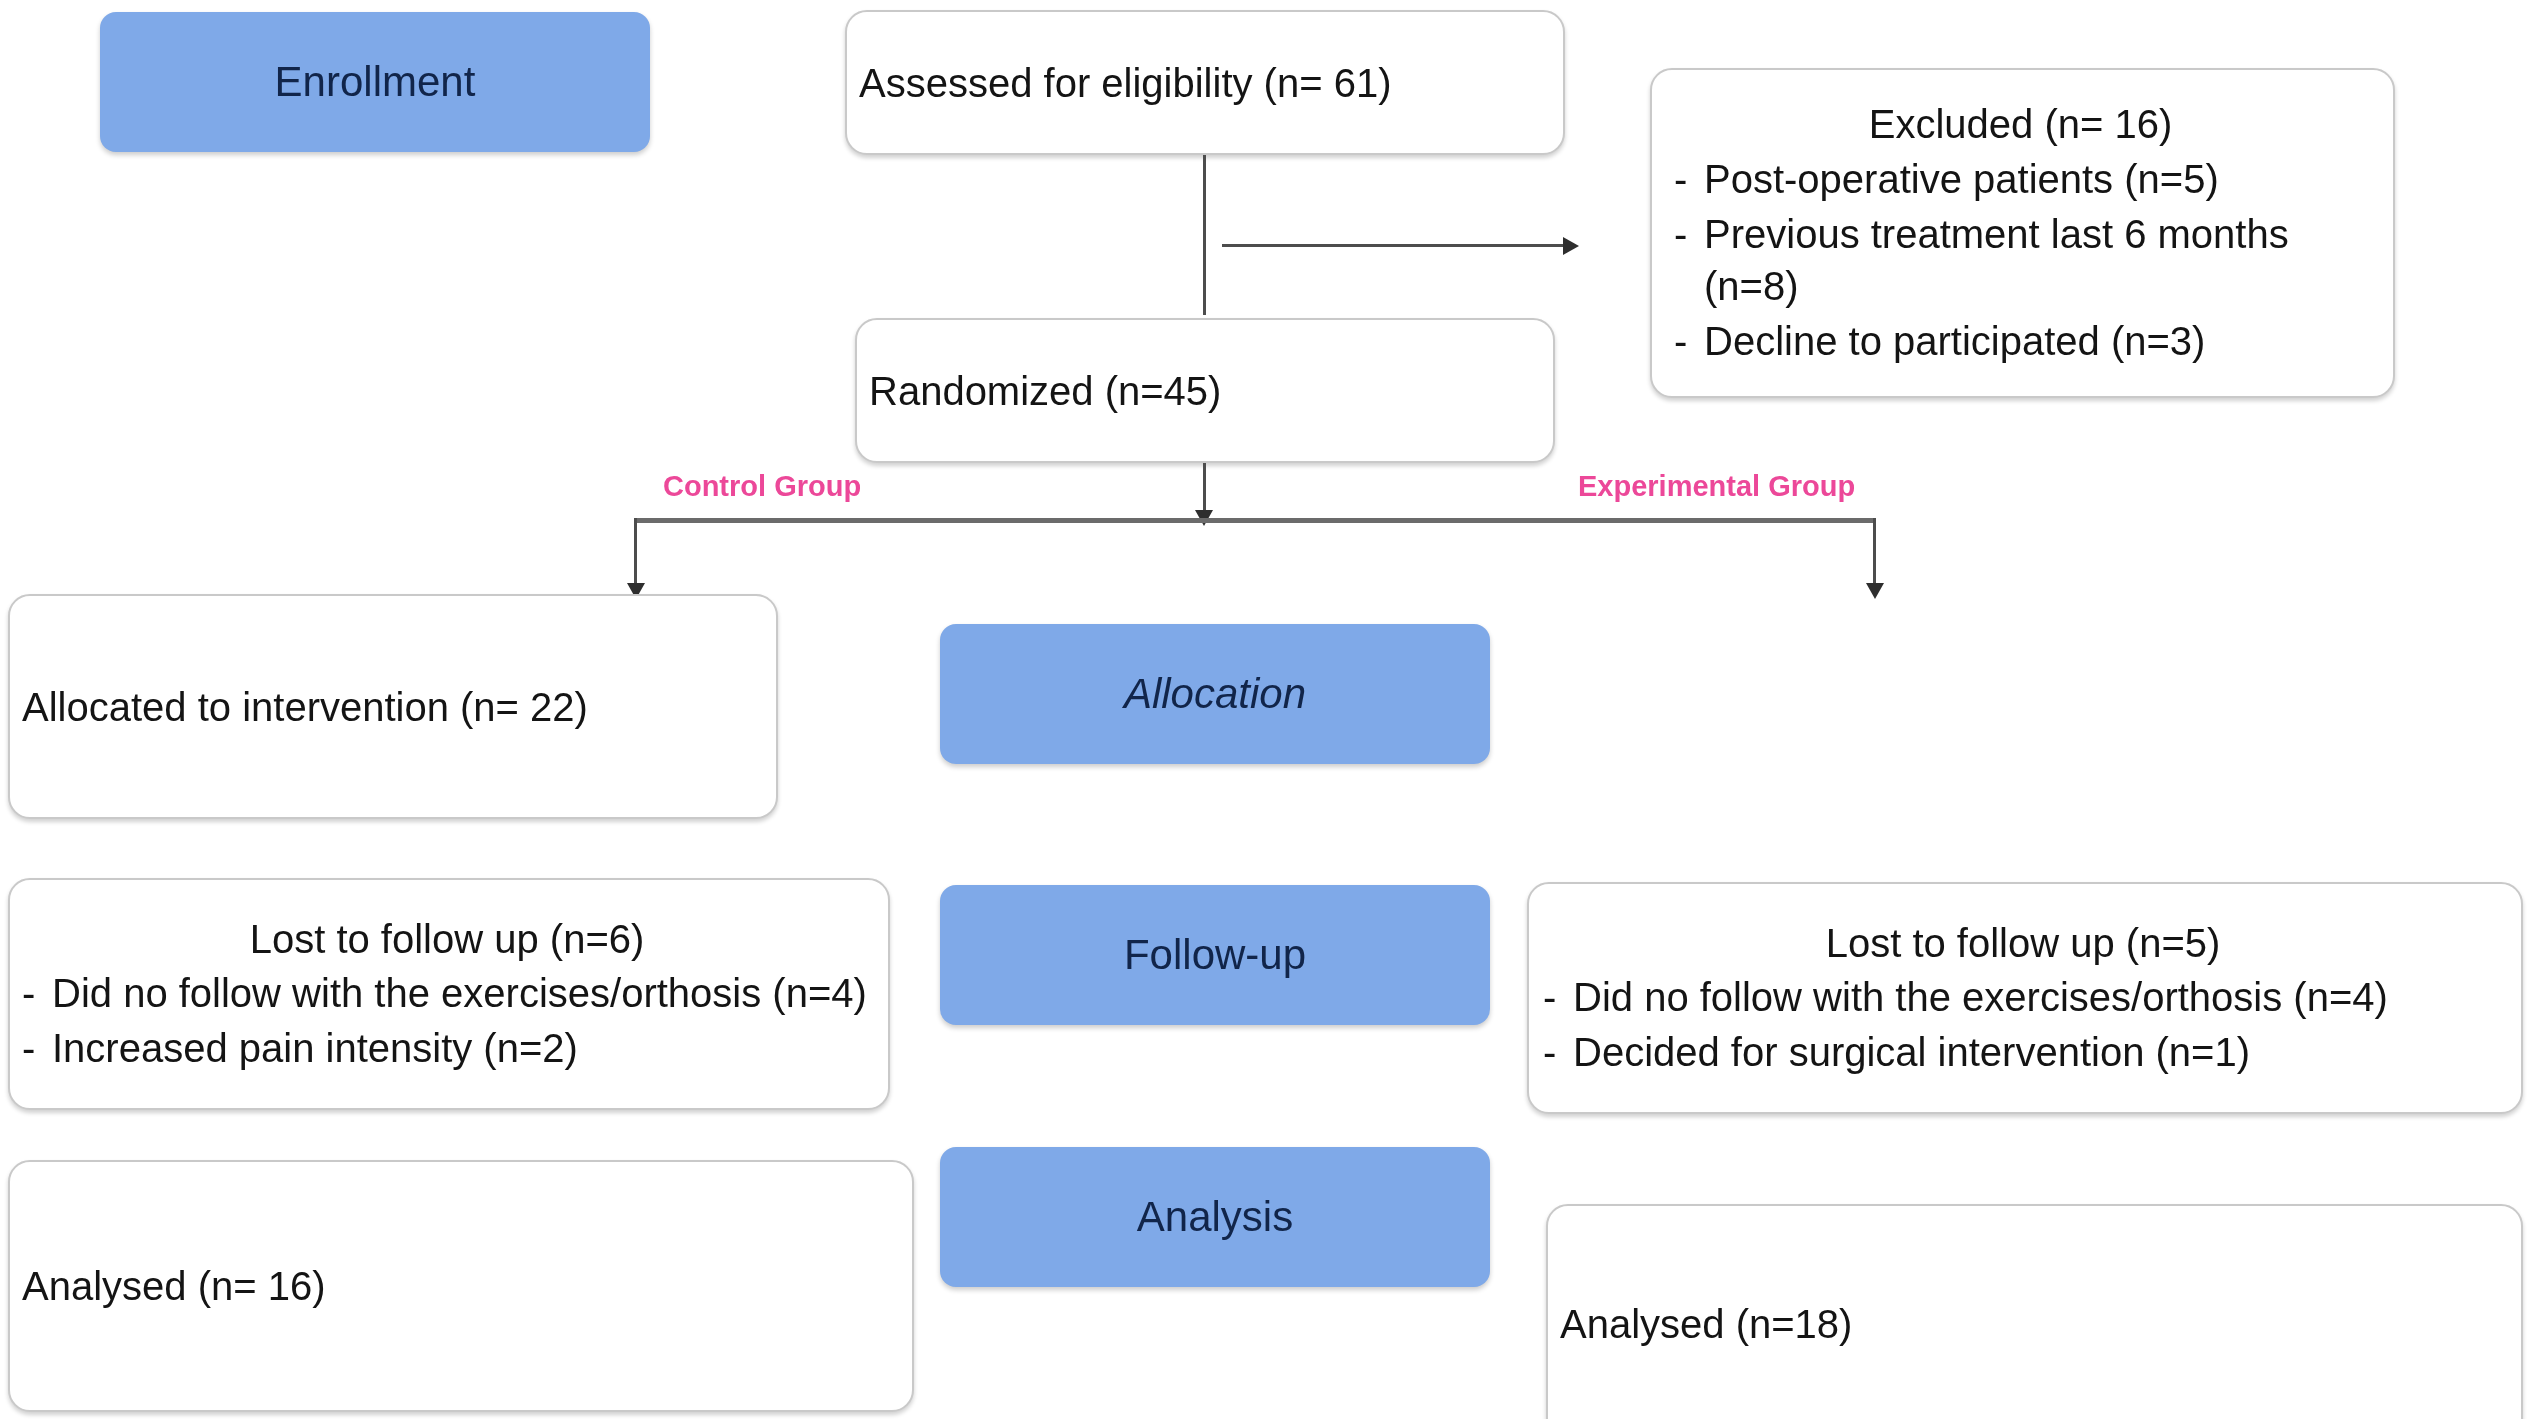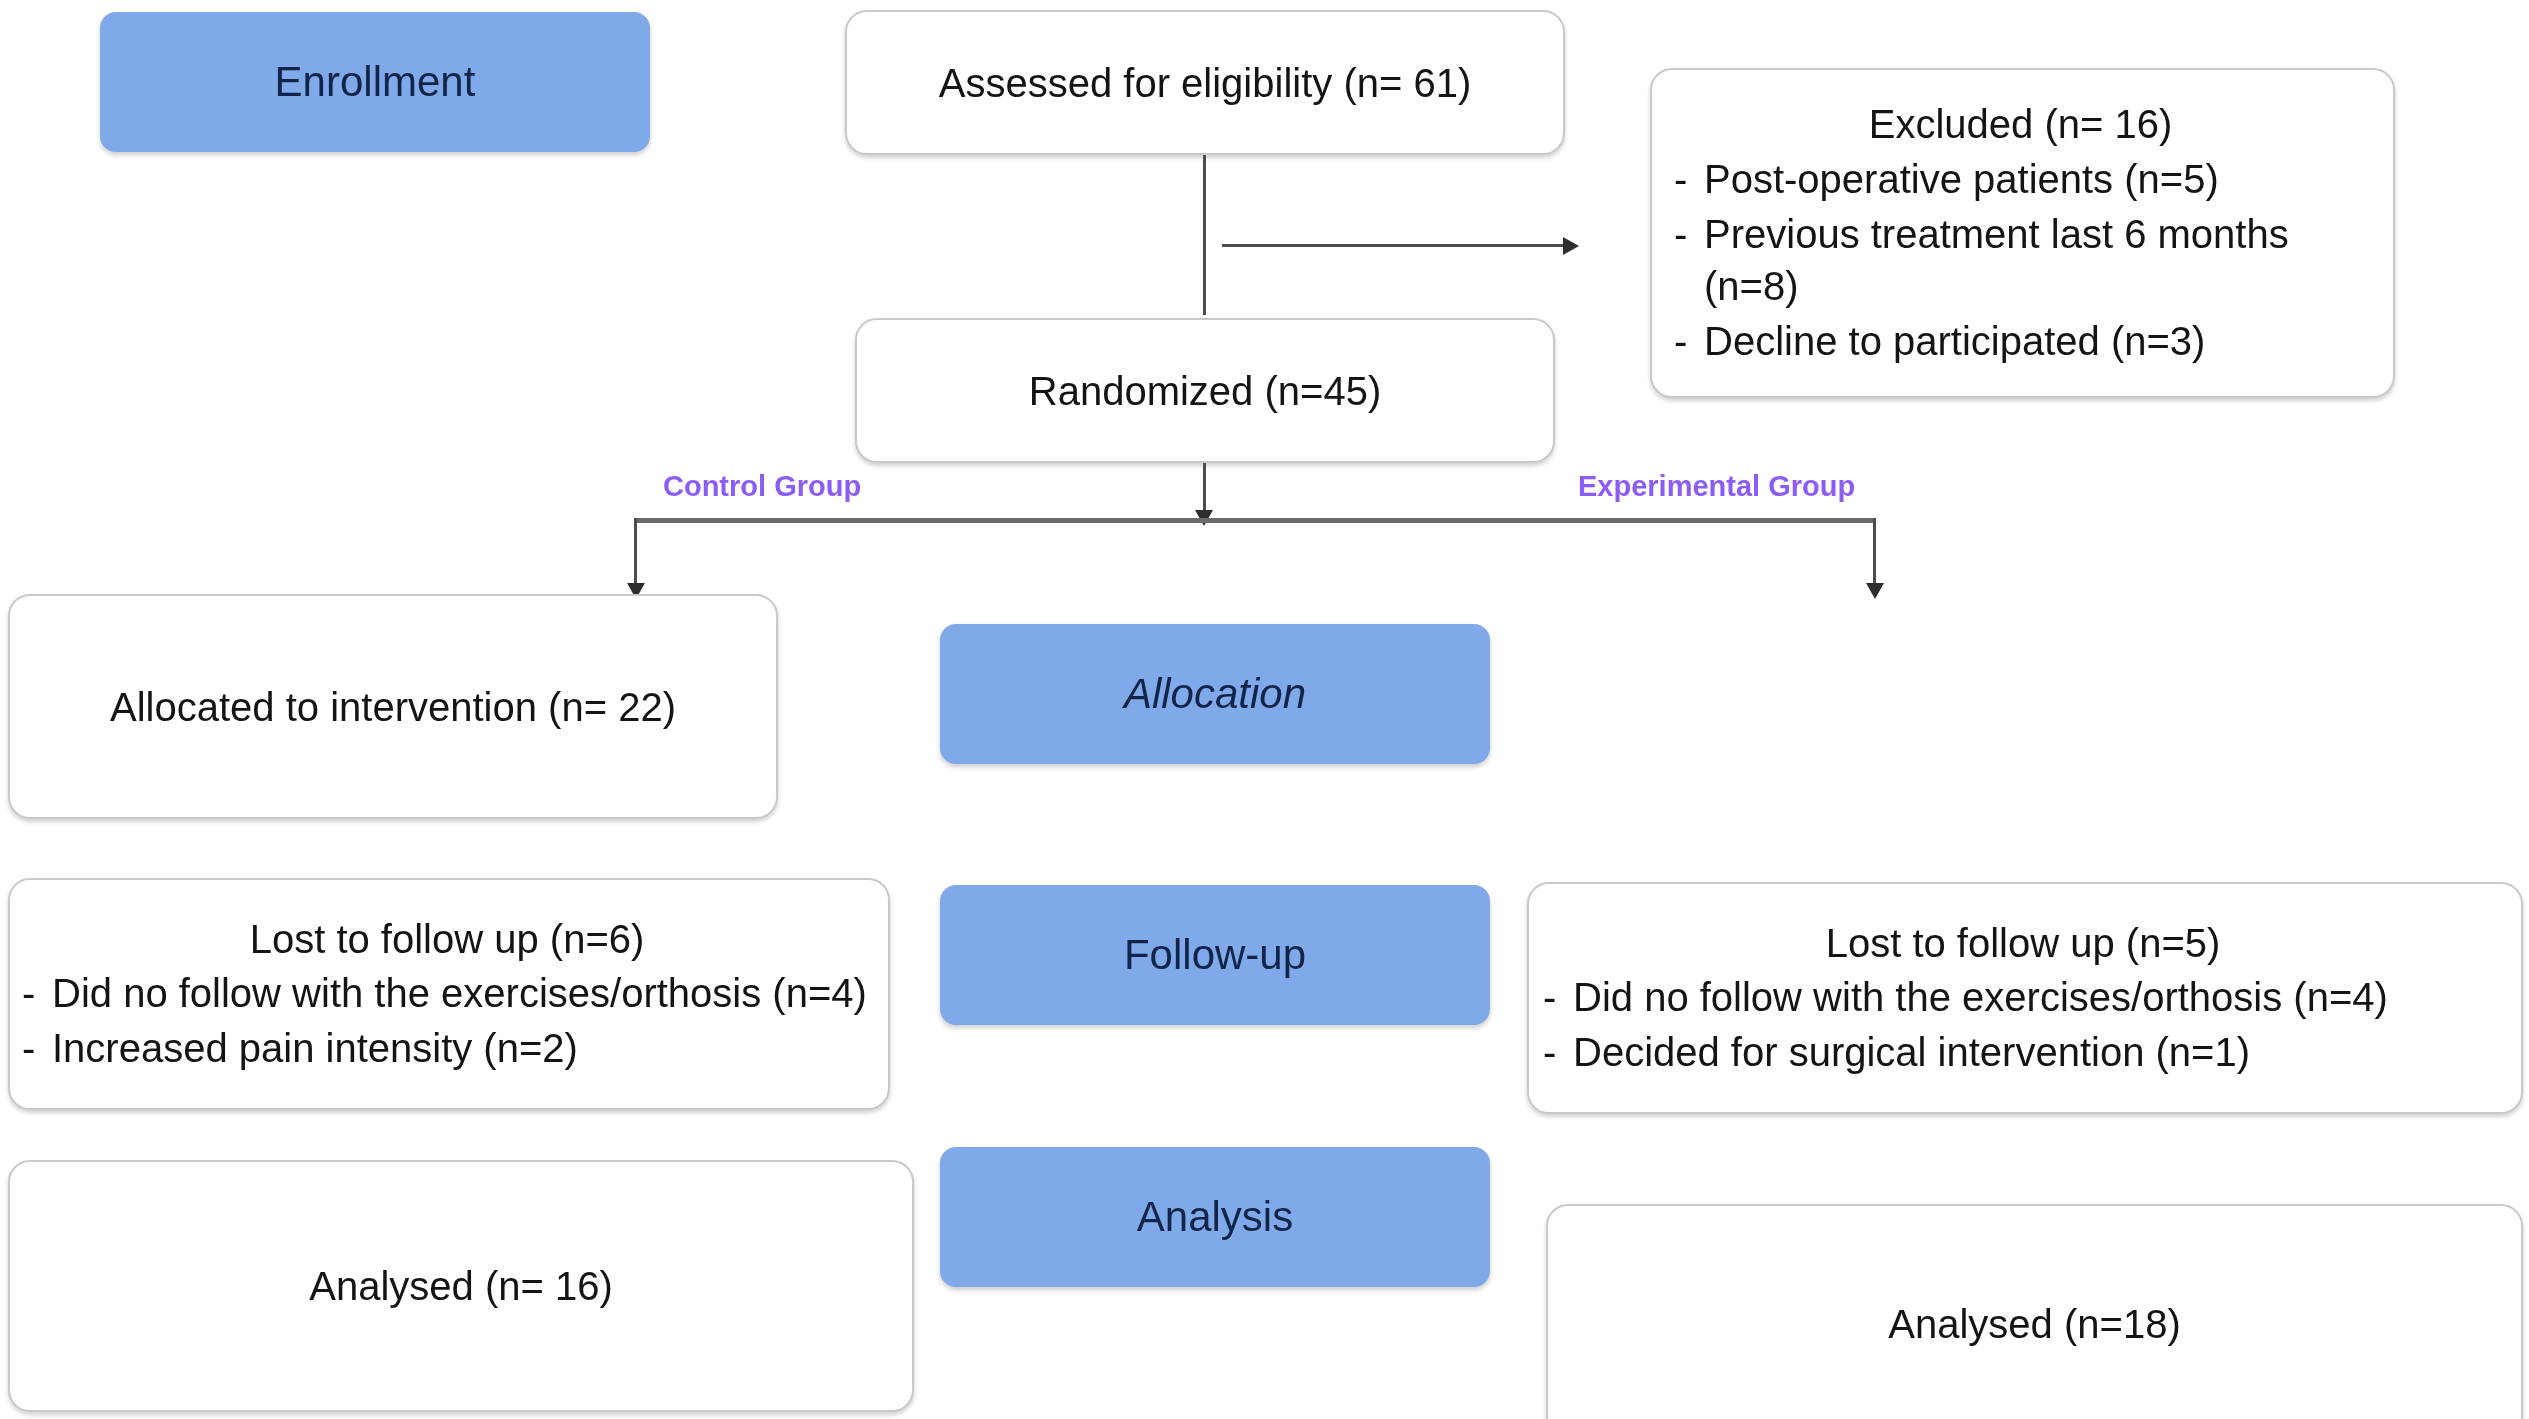--- a/index.html
+++ b/index.html
@@ -22,21 +22,20 @@
   
   .box {
     position: absolute;
     box-sizing: border-box;
     background: #ffffff;
     border: 2px solid #c9c9c9;
     border-radius: 22px;
     box-shadow: 0 3px 4px rgba(0,0,0,0.18);
     display: flex;
     align-items: center;
-    justify-content: center;
     text-align: center;
     padding: 10px 12px;
     font-size: 40px;
     line-height: 1.30;
     color: #141414;
   }
   .box.left-text {
     justify-content: flex-start;
     text-align: left;
   }
@@ -108,21 +107,21 @@
     width: 0;
     height: 0;
     border-top: 9px solid transparent;
     border-bottom: 9px solid transparent;
     border-left: 16px solid #2e2e2e;
   }
   .grouplabel {
     position: absolute;
     font-size: 29px;
     font-weight: 700;
-    color: #8b5cf6;
+    color: #ec4899;
     white-space: nowrap;
   }
 </style>
 </head>
 <body>
 
 <div id="diagram">
 
   <div class="stage" style="left:100px; top:12px; width:550px; height:140px;">
     <span>Enrollment</span>

